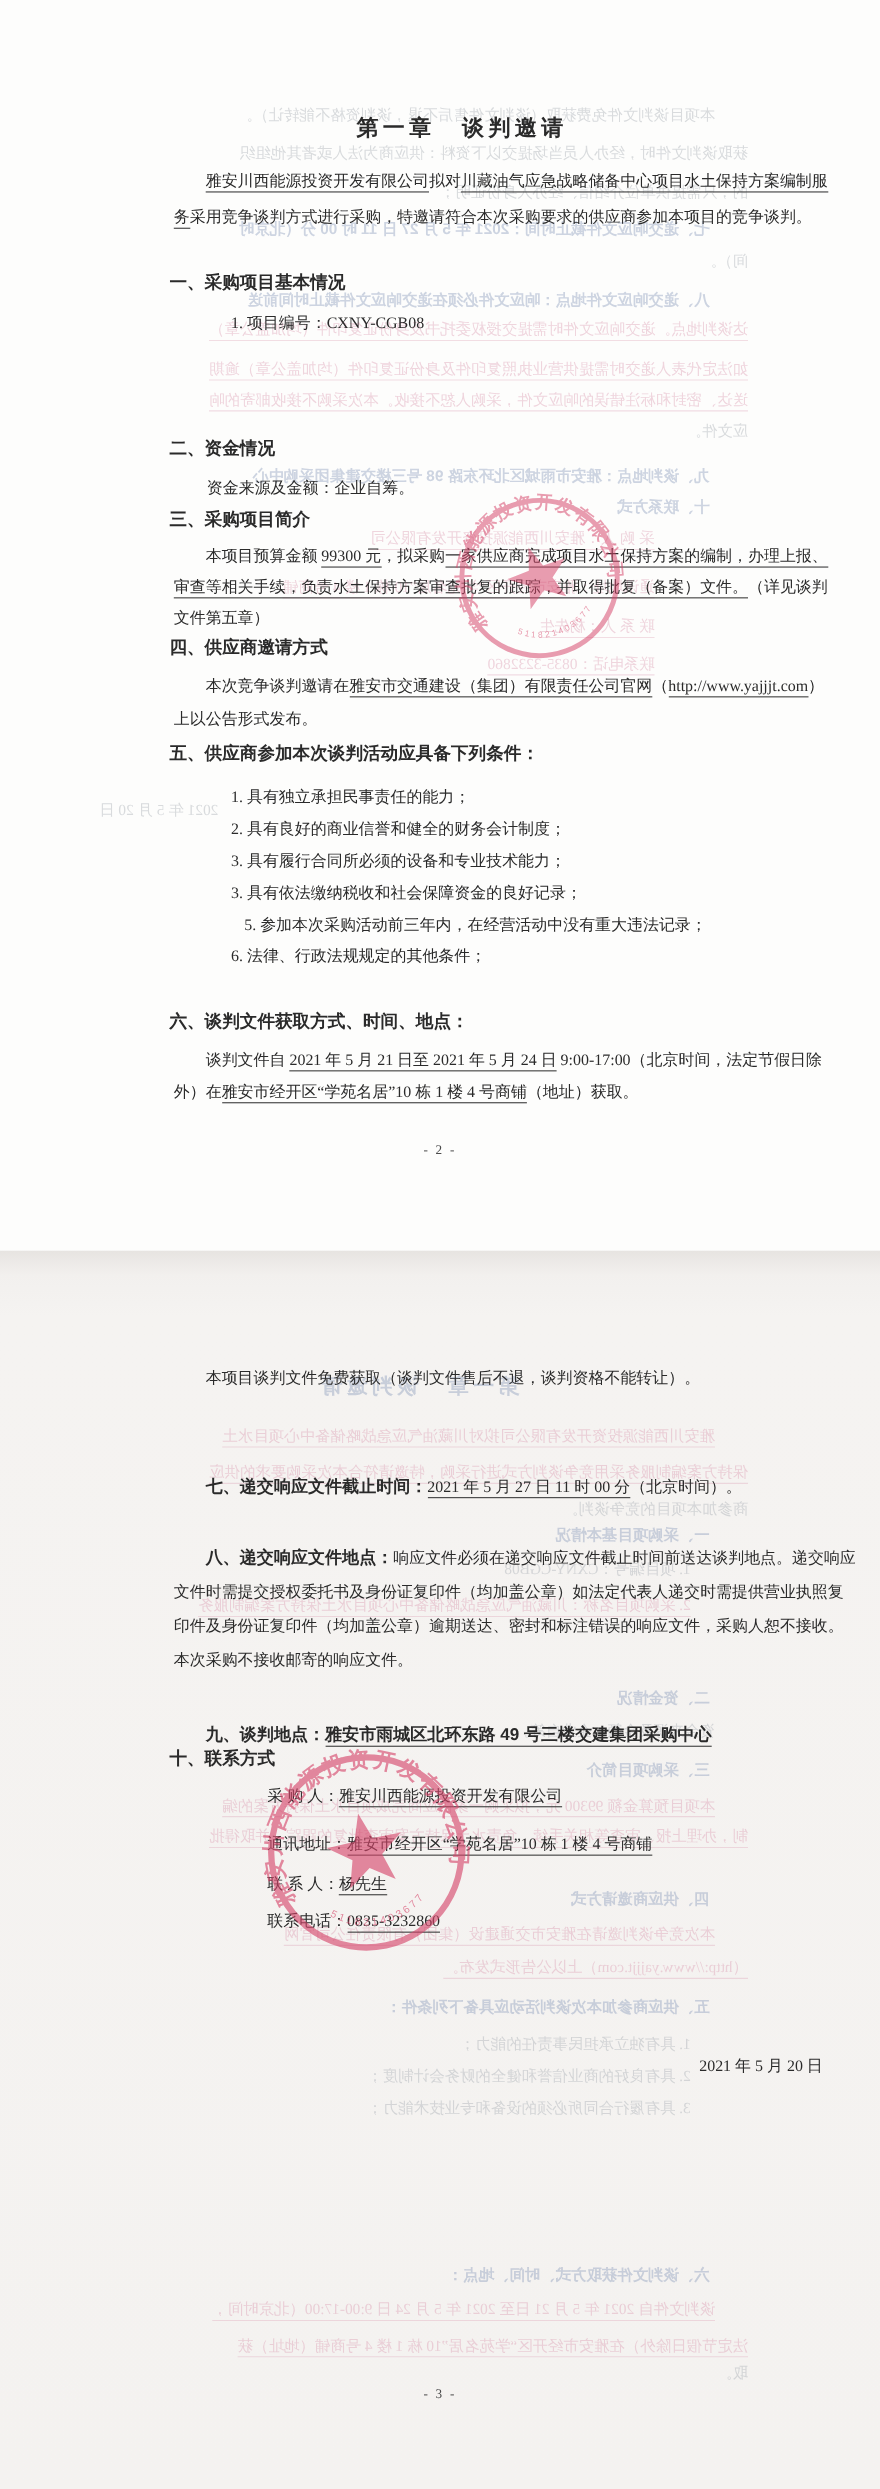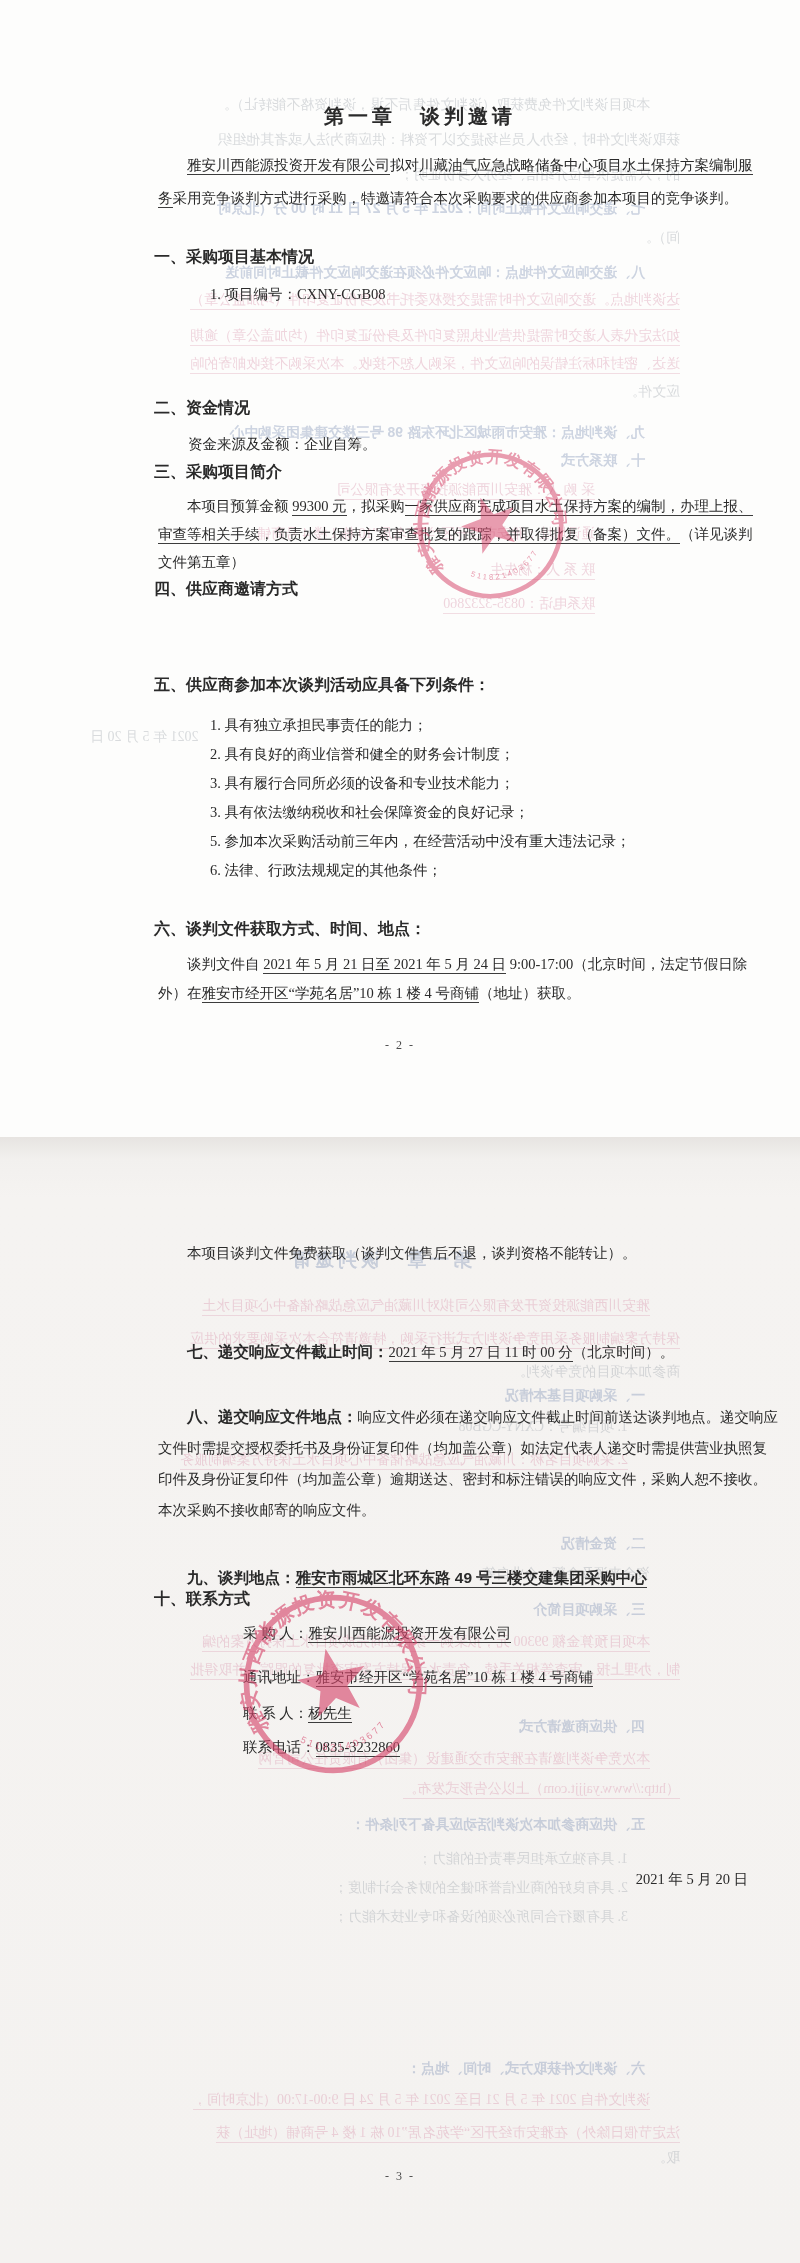--- a/index.html
+++ b/index.html
@@ -61,27 +61,28 @@
     <div class="h abs" style="top:247px;left:154px">一、采购项目基本情况</div>
     <p class="bt abs" style="top:278px;left:172px">1. 项目编号：CXNY-CGB08</p>
 
     <div class="h abs" style="top:398px;left:154px">二、资金情况</div>
     <p class="bt abs" style="top:428px;left:150px">资金来源及金额：企业自筹。</p>
 
     <div class="h abs" style="top:462px;left:154px">三、采购项目简介</div>
     <p class="bt abs" style="top:492px;left:120px;width:602px;text-indent:2em;line-height:28px"><span>本项目预算金额 </span><span class="u">99300 元</span><span>，拟采购</span><span class="u">一家供应商完成项目水土保持方案的编制，办理上报、审查等相关手续，负责水土保持方案审查批复的跟踪，并取得批复（备案）文件。</span><span>（详见谈判文件第五章）</span></p>
 
     <div class="h abs" style="top:579px;left:154px">四、供应商邀请方式</div>
+    <p class="bt abs" style="top:609px;left:120px;width:602px;text-indent:2em;line-height:30px"><span>本次竞争谈判邀请在</span><span class="u">雅安市交通建设（集团）有限责任公司官网</span><span>（</span><span class="u">http://www.yajjjt.com</span><span>）上以公告形式发布。</span></p>
 
     <div class="h abs" style="top:675px;left:154px">五、供应商参加本次谈判活动应具备下列条件：</div>
     <p class="bt abs" style="top:709px;left:172px">1. 具有独立承担民事责任的能力；</p>
     <p class="bt abs" style="top:738px;left:172px">2. 具有良好的商业信誉和健全的财务会计制度；</p>
     <p class="bt abs" style="top:767px;left:172px">3. 具有履行合同所必须的设备和专业技术能力；</p>
     <p class="bt abs" style="top:796px;left:172px">3. 具有依法缴纳税收和社会保障资金的良好记录；</p>
-    <p class="bt abs" style="top:825px;left:172px">5. 参加本次采购活动前三年内，在经营活动中没有重大违法记录；</p>
+    <p class="bt abs" style="top:825px;left:184px">5. 参加本次采购活动前三年内，在经营活动中没有重大违法记录；</p>
     <p class="bt abs" style="top:854px;left:172px">6. 法律、行政法规规定的其他条件；</p>
 
     <div class="h abs" style="top:919px;left:154px">六、谈判文件获取方式、时间、地点：</div>
     <p class="bt abs" style="top:950px;left:120px;width:604px;text-indent:2em;line-height:29px"><span>谈判文件自 </span><span class="u">2021 年 5 月 21 日至 2021 年 5 月 24 日</span><span> 9:00-17:00（北京时间，法定节假日除外）在</span><span class="u">雅安市经开区“学苑名居”10 栋 1 楼 4 号商铺</span><span>（地址）获取。</span></p>
 
     <div class="pageno abs" style="top:1038px;left:0;width:800px">- 2 -</div>
 
     <svg class="stamp s1" style="top:448px;left:413px;transform:rotate(-20deg)" width="155" height="155" viewBox="0 0 200 200">
       <circle cx="100" cy="100" r="91" fill="none" stroke="currentColor" stroke-width="6"></circle>
       <defs>

